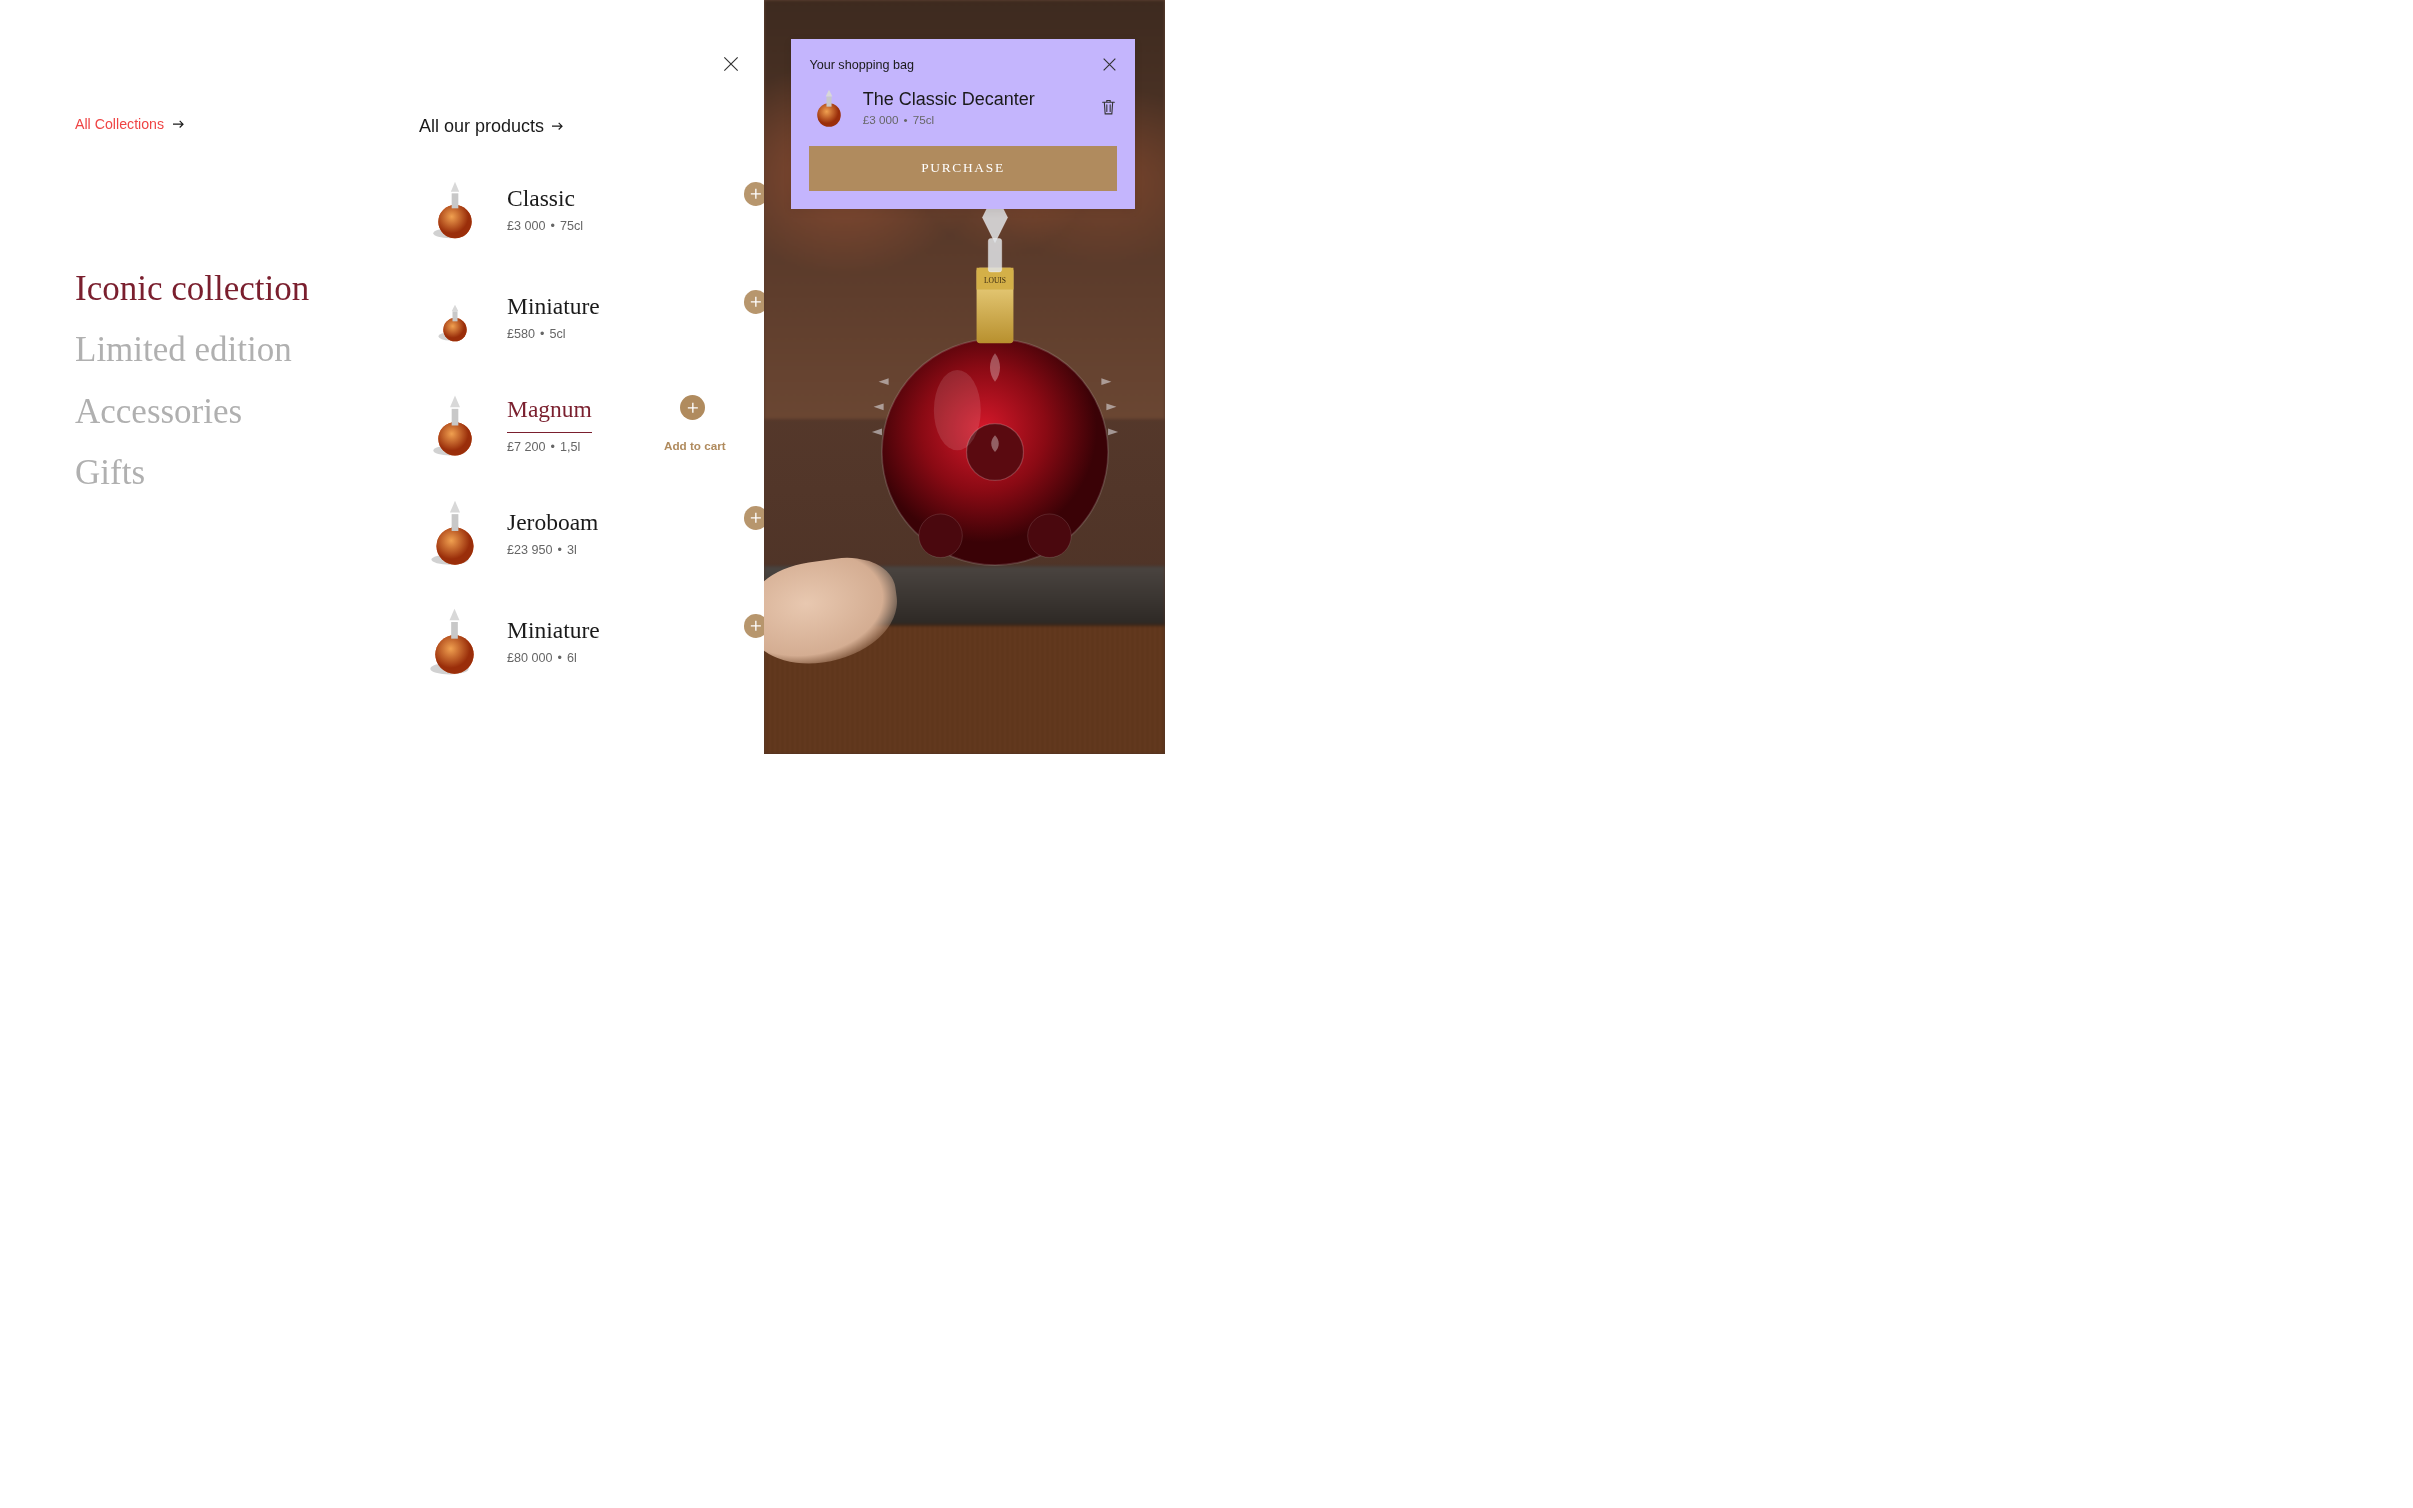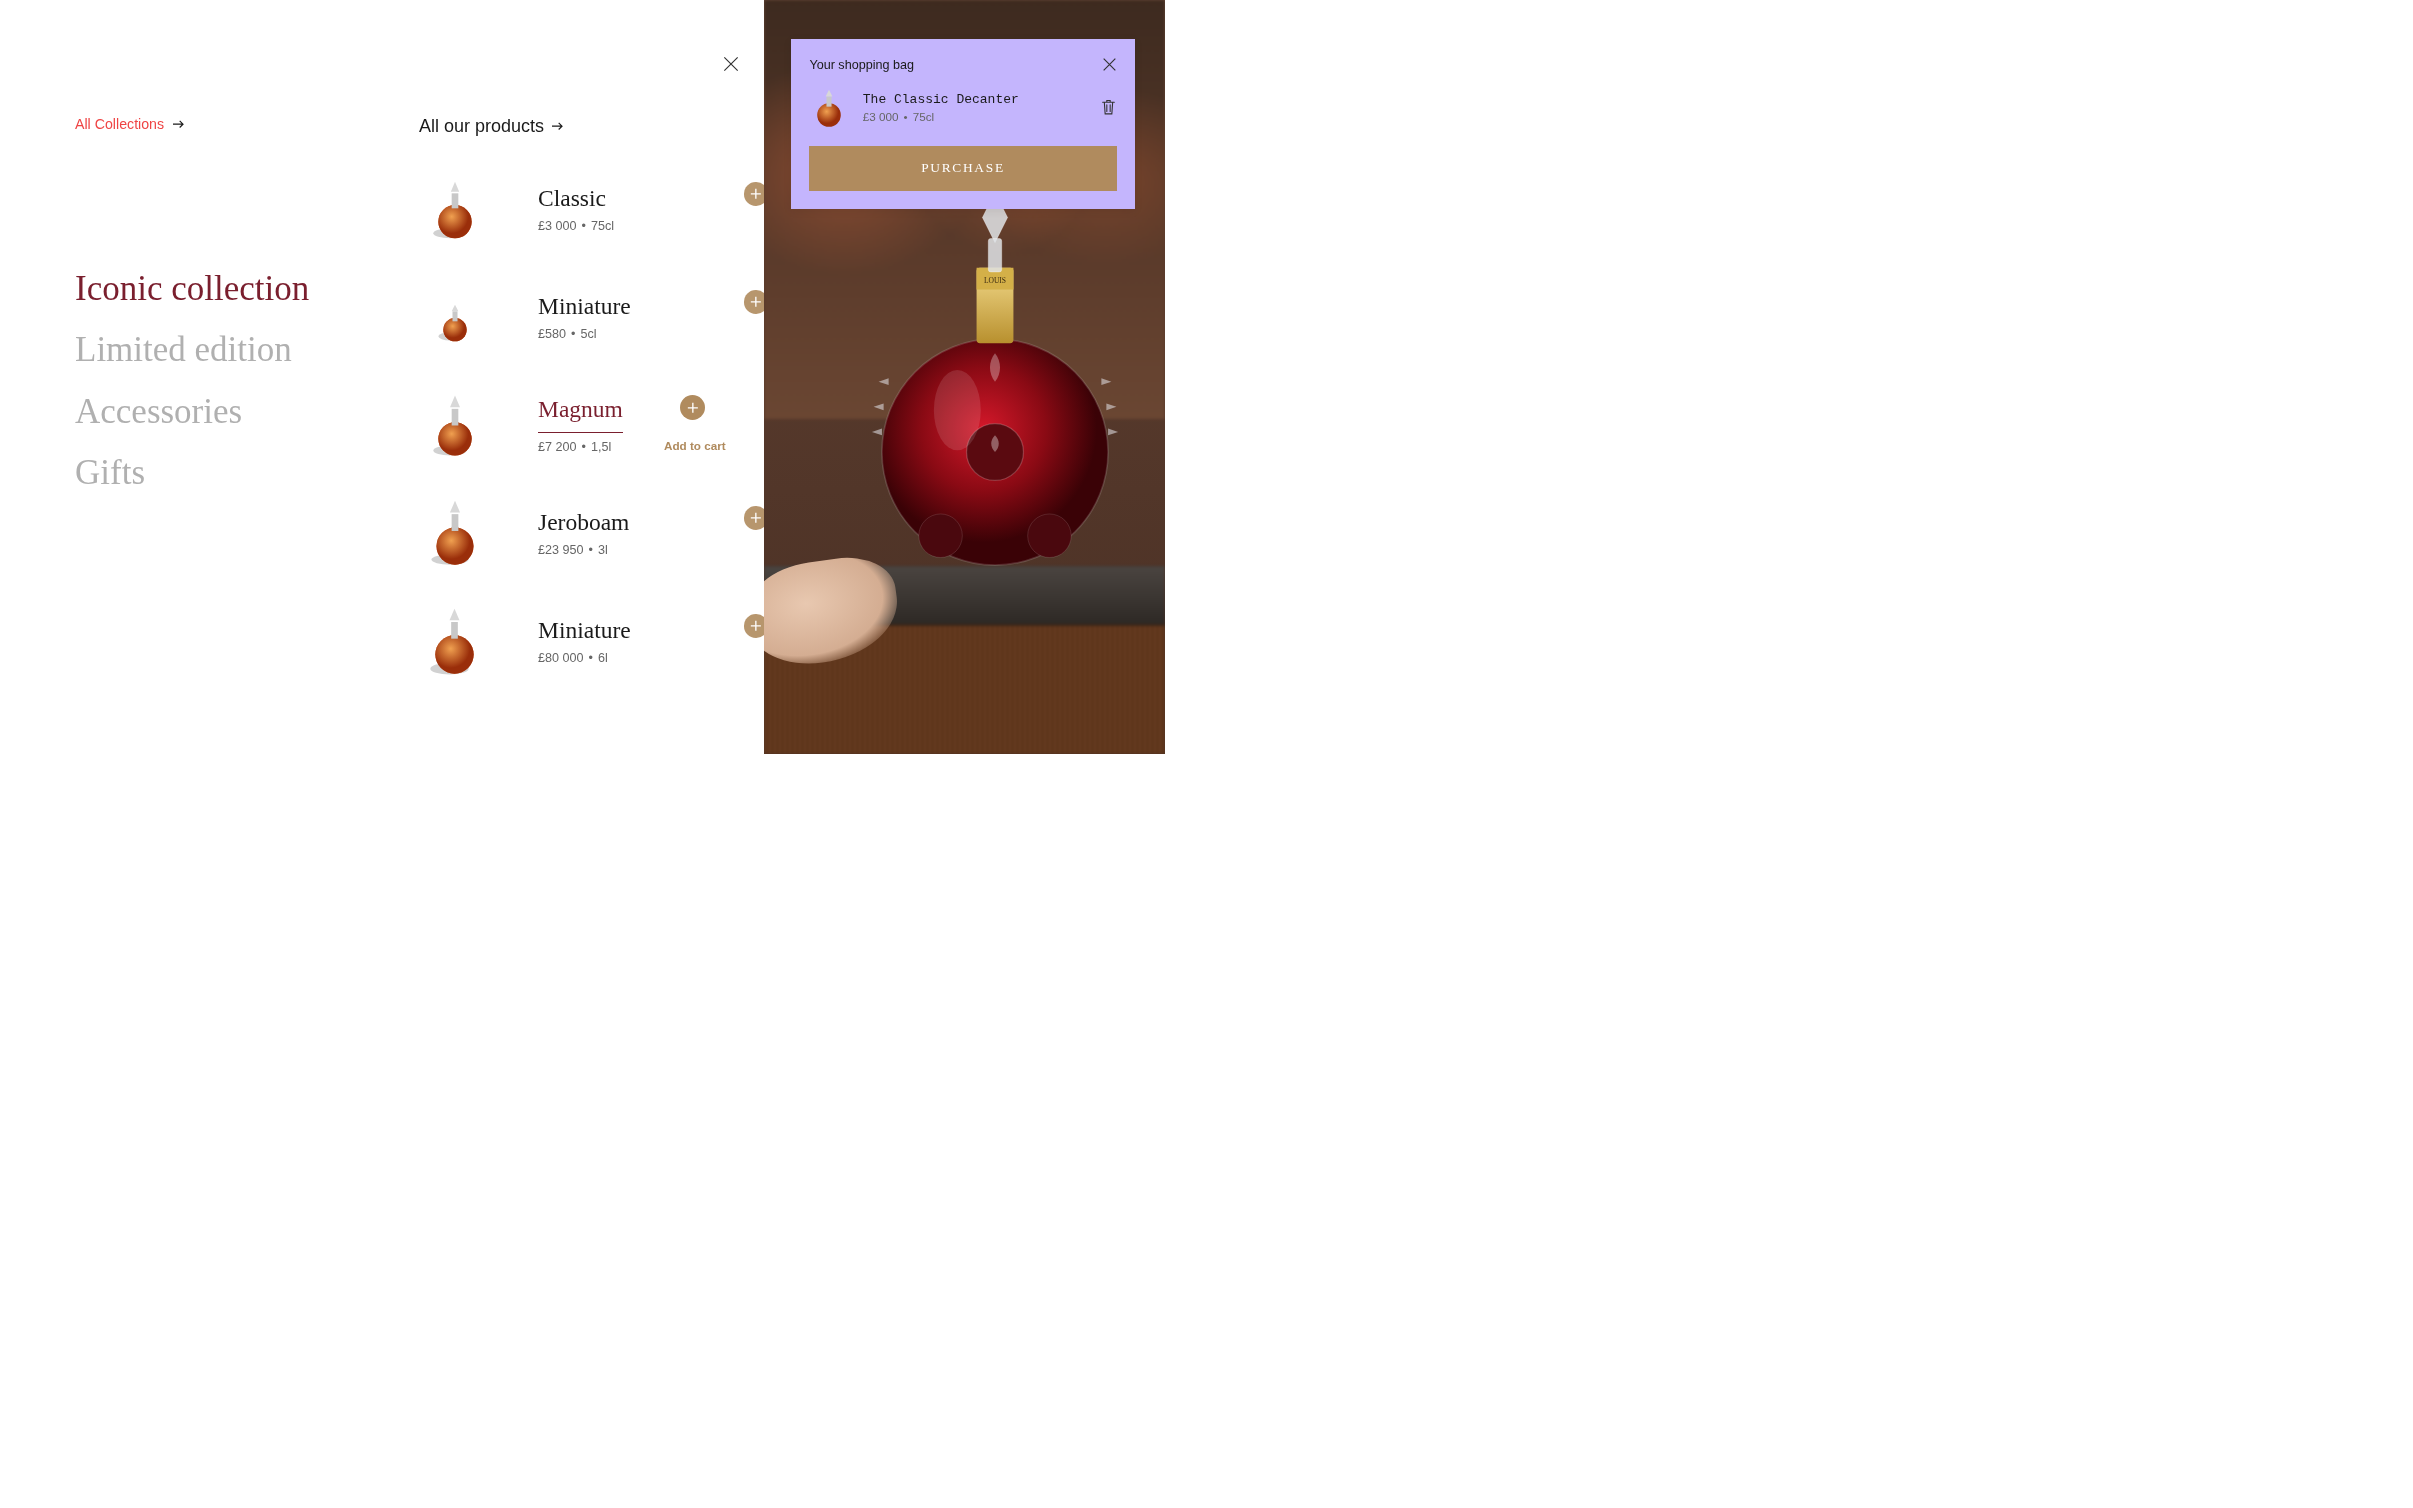--- a/index.html
+++ b/index.html
@@ -78,21 +78,21 @@
   .product-thumb {
     width: 71px;
     height: 71px;
     margin-right: 17px;
     display: flex;
     align-items: center;
     justify-content: center;
     position: relative;
   }
   .bottle-svg { display: block; }
-  .product-info { flex: 1; margin-left: 31px; }
+  .product-info { flex: 1; }
   .product-name {
     font-size: 23.5px;
     color: #1a1a1a;
     font-family: Georgia, "Times New Roman", serif;
     line-height: 1.1;
     margin-bottom: 6.7px;
   }
   .product-name.highlight {
     color: #7a1f2e;
     border-bottom: 1.3px solid #7a1f2e;
@@ -239,23 +239,23 @@
   }
   .bag-thumb {
     width: 40px;
     height: 40px;
     display: flex;
     align-items: center;
     justify-content: center;
   }
   .bag-info { flex: 1; }
   .bag-name {
-    font-size: 13px;
+    font-size: 18px;
     color: #1a1a1a;
-    font-family: Liberation Mono, monospace;
+    font-family: Liberation Sans, sans-serif;
     margin-bottom: 3.4px;
   }
   .bag-meta {
     font-family: -apple-system, "Segoe UI", Arial, sans-serif;
     font-size: 11.7px;
     color: #666;
   }
   .bag-trash {
     width: 17px;
     height: 18.4px;

